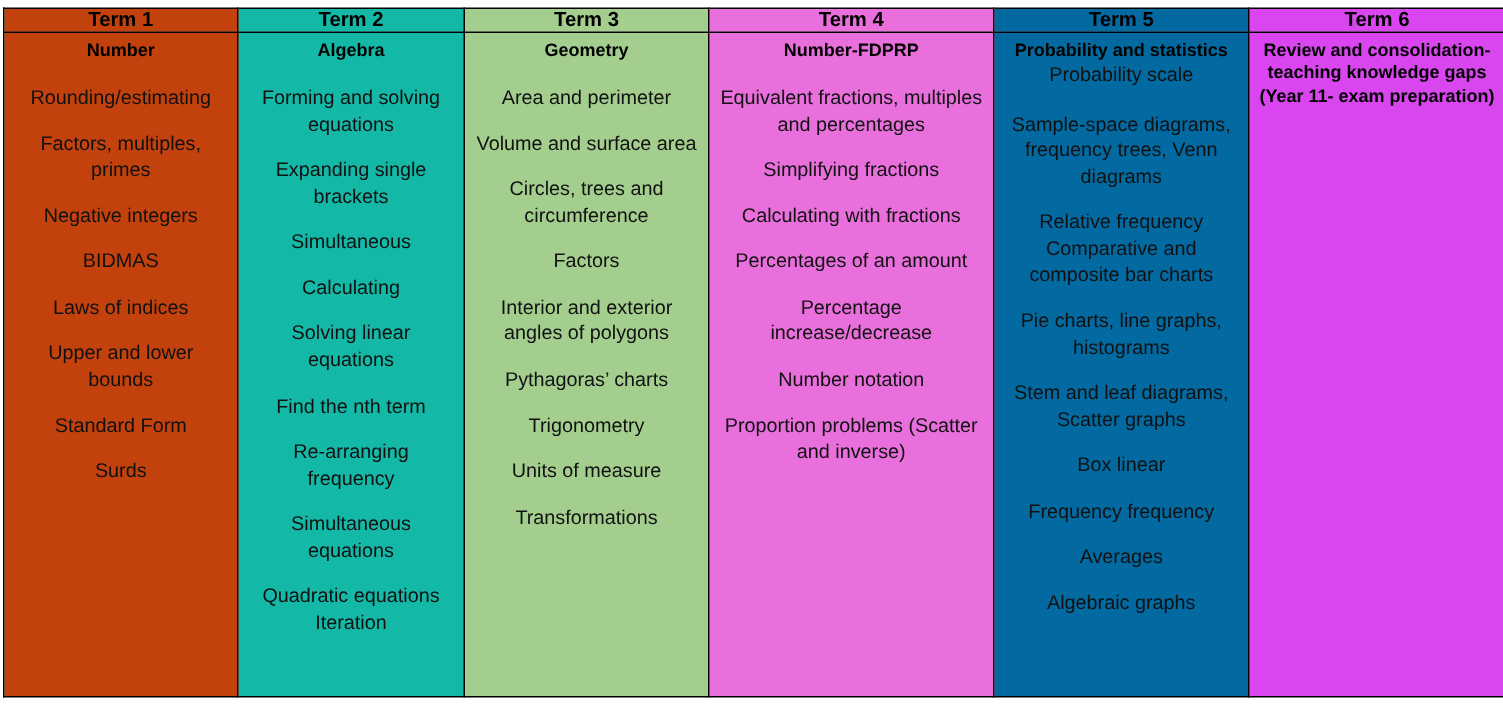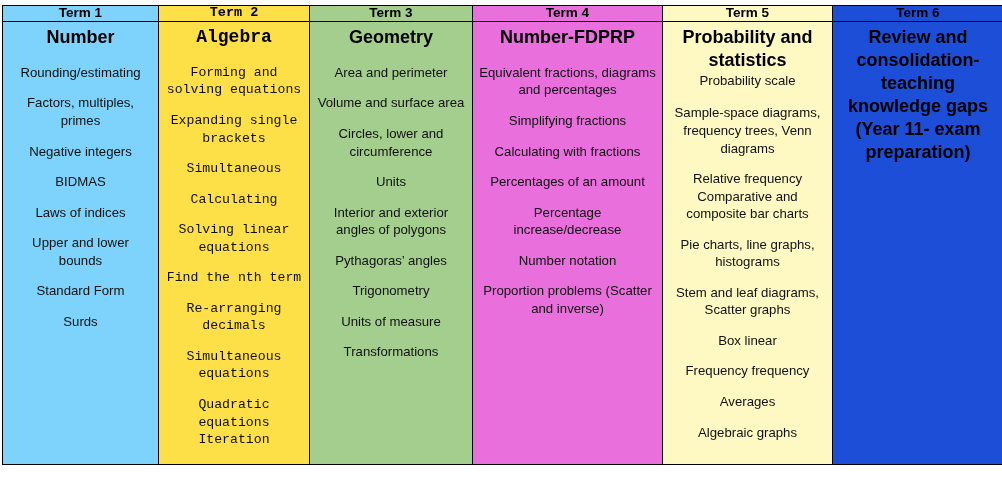--- a/index.html
+++ b/index.html
@@ -41,21 +41,21 @@
   .term-body {
     padding: 4px 6px 8px 6px;
     text-align: center;
     font-size: 13.2px;
     color: #111111;
     line-height: 1.33;
   }
 
   .subject-title {
     font-weight: bold;
-    font-size: 18px;
+    font-size: 12px;
     color: #000000;
     line-height: 1.28;
     margin-bottom: 0;
   }
 
   .topic-list {
     margin: 0;
     padding: 0;
     list-style: none;
   }
@@ -75,26 +75,26 @@
   }
 
   
   .col1 { width: 155px; }
   .col2 { width: 150px; }
   .col3 { width: 162px; }
   .col4 { width: 189px; }
   .col5 { width: 169px; }
   .col6 { width: 170px; }
 
-  .fill-blue   { background: #7dd3fc; margin-top: 25px; }
-  .fill-yellow { background: #fde047; font-family: Liberation Mono, monospace; }
+  .fill-blue   { background: #c2410c; margin-top: 25px; }
+  .fill-yellow { background: #14b8a6; }
   .fill-green  { background: #A4CE8E; }
   .fill-pink   { background: #E96FDD; }
-  .fill-orange { background: #fef9c3; }
-  .fill-white  { background: #1d4ed8; }
+  .fill-orange { background: #0369a1; }
+  .fill-white  { background: #d946ef; }
 </style>
 </head>
 <body>
 
 <table id="curriculum-table">
   <tbody>
     <tr>
       <td class="col1 fill-blue term-header">Term 1</td>
       <td class="col2 fill-yellow term-header">Term 2</td>
       <td class="col3 fill-green term-header">Term 3</td>
@@ -136,59 +136,59 @@
               <li>Expanding single brackets</li>
               <li class="topic-gap"></li>
               <li>Simultaneous</li>
               <li class="topic-gap"></li>
               <li>Calculating</li>
               <li class="topic-gap"></li>
               <li>Solving linear equations</li>
               <li class="topic-gap"></li>
               <li>Find the nth term</li>
               <li class="topic-gap"></li>
-              <li>Re-arranging decimals</li>
+              <li>Re-arranging frequency</li>
               <li class="topic-gap"></li>
               <li>Simultaneous equations</li>
               <li class="topic-gap"></li>
               <li>Quadratic equations<br>Iteration</li>
             </ul>
         </div>
       </td>
       <td class="col3 fill-green">
         <div class="term-body">
           <div class="subject-title">Geometry</div>
           <div class="gap"></div>
           <ul class="topic-list">
               <li>Area and perimeter</li>
               <li class="topic-gap"></li>
               <li>Volume and surface area</li>
               <li class="topic-gap"></li>
-              <li>Circles, lower and circumference</li>
-              <li class="topic-gap"></li>
-              <li>Units</li>
+              <li>Circles, trees and circumference</li>
+              <li class="topic-gap"></li>
+              <li>Factors</li>
               <li class="topic-gap"></li>
               <li>Interior and exterior angles of polygons</li>
               <li class="topic-gap"></li>
-              <li>Pythagoras’ angles</li>
+              <li>Pythagoras’ charts</li>
               <li class="topic-gap"></li>
               <li>Trigonometry</li>
               <li class="topic-gap"></li>
               <li>Units of measure</li>
               <li class="topic-gap"></li>
               <li>Transformations</li>
             </ul>
         </div>
       </td>
       <td class="col4 fill-pink">
         <div class="term-body">
           <div class="subject-title">Number-FDPRP</div>
           <div class="gap"></div>
           <ul class="topic-list">
-              <li>Equivalent fractions, diagrams and percentages</li>
+              <li>Equivalent fractions, multiples and percentages</li>
               <li class="topic-gap"></li>
               <li>Simplifying fractions</li>
               <li class="topic-gap"></li>
               <li>Calculating with fractions</li>
               <li class="topic-gap"></li>
               <li>Percentages of an amount</li>
               <li class="topic-gap"></li>
               <li>Percentage increase/decrease</li>
               <li class="topic-gap"></li>
               <li>Number notation</li>

